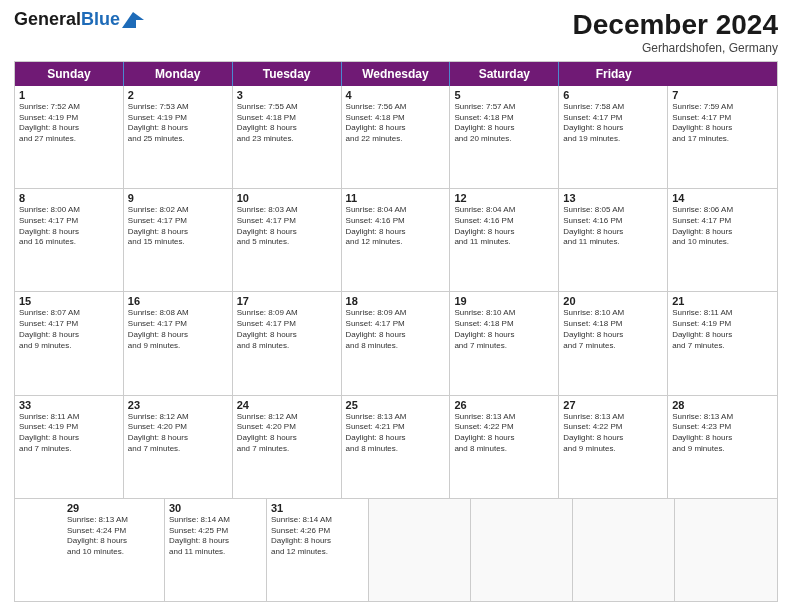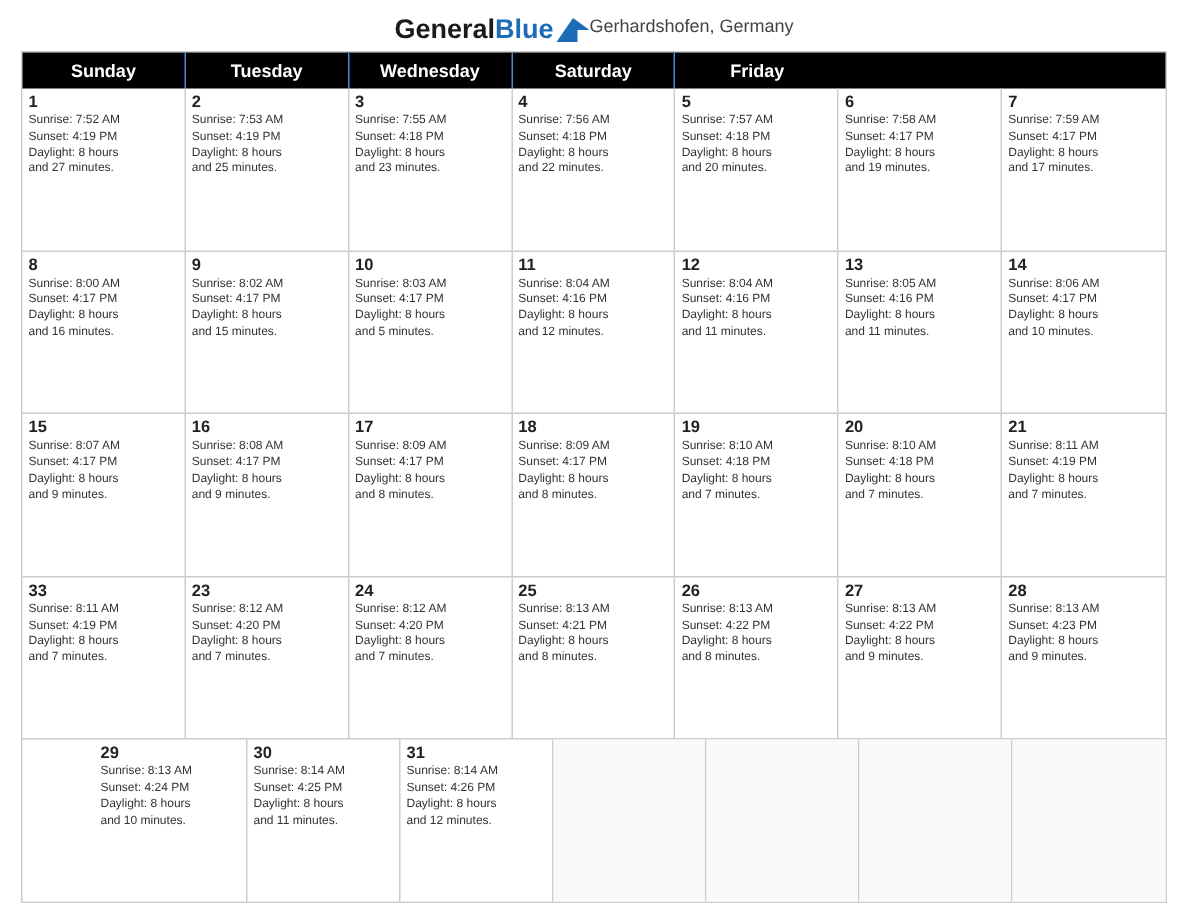--- a/index.html
+++ b/index.html
@@ -12,21 +12,21 @@
     }
     .page {
       width: 792px;
       height: 612px;
       padding: 10px 14px;
       display: flex;
       flex-direction: column;
     }
     .header {
       display: flex;
-      justify-content: center;
+      justify-content: space-between;
       align-items: flex-start;
       margin-bottom: 6px;
     }
     .logo {
       display: flex;
       flex-direction: column;
       align-items: flex-start;
     }
     .logo-text {
       font-size: 18px;
@@ -50,21 +50,21 @@
     }
     .calendar {
       flex: 1;
       display: flex;
       flex-direction: column;
       border: 1px solid #ccc;
     }
     .cal-header {
       display: grid;
       grid-template-columns: repeat(7, 1fr);
-      background: #000000;
+      background: #701a75;
     }
     .cal-header-cell {
       color: #fff;
       font-size: 12px;
       font-weight: bold;
       padding: 5px 4px;
       text-align: center;
       border-right: 1px solid #4a8ad0;
     }
     .cal-header-cell:last-child { border-right: none; }
@@ -113,27 +113,29 @@
       <div style="display:flex;align-items:center;">
         <span class="logo-text">
           <span>General</span><span class="blue">Blue</span>
         </span>
         <svg width="22" height="16" viewBox="0 0 22 16" style="margin-left:2px;margin-bottom:-2px;">
           <polygon points="0,16 11,0 22,8 14,8 14,16" fill="#1e6bb8"></polygon>
         </svg>
       </div>
     </div>
     <div class="title-block">
+      <div class="month-title">December 2024</div>
       <div class="location">Gerhardshofen, Germany</div>
     </div>
   </div>
 
   <div class="calendar">
     <div class="cal-header">
     <div class="cal-header-cell">Sunday</div>
+        <div class="cal-header-cell">Monday</div>
         <div class="cal-header-cell">Tuesday</div>
         <div class="cal-header-cell">Wednesday</div>
         <div class="cal-header-cell">Saturday</div>
         <div class="cal-header-cell">Friday</div>
       </div>
     <div class="cal-body">
     <div class="cal-row">
           <div class="cal-cell">
             <span class="day-num">1</span>
             <span class="cell-line">Sunrise: 7:52 AM</span>

